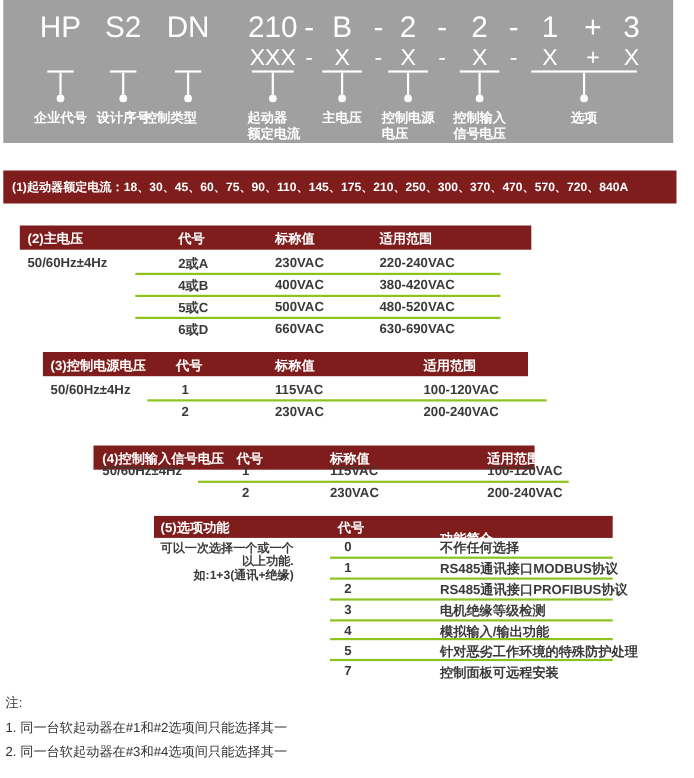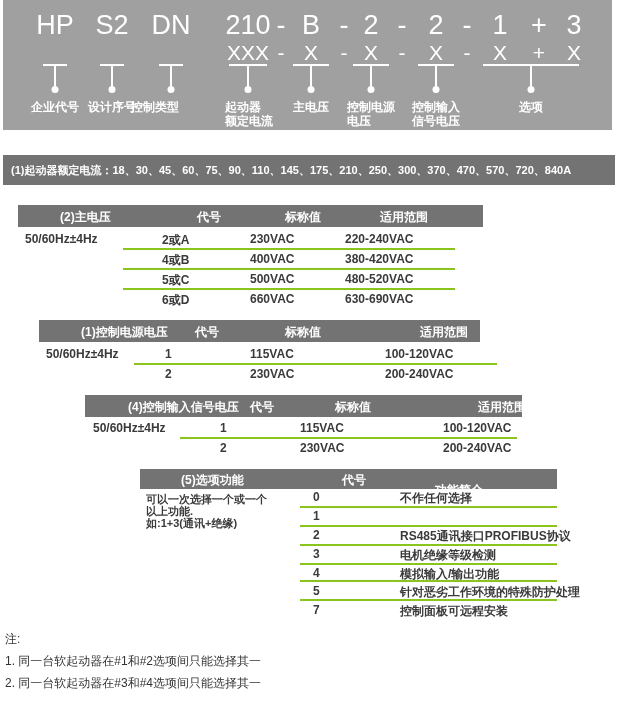--- a/index.html
+++ b/index.html
@@ -9,27 +9,27 @@
   
   #graybox{left:3px;top:0;width:609px;height:130px;background:#a0a0a0;}
   .mcode{top:11px;transform:translateX(-50%);color:#fff;font-size:27px;line-height:28px;white-space:nowrap;}
   .mmask{top:42px;transform:translateX(-50%);color:#fff;font-size:21px;line-height:22px;white-space:nowrap;}
   .ul{top:64px;height:2px;background:#fff;}
   .vl{top:66px;width:2px;height:20px;background:#fff;transform:translateX(-50%);}
   .dot{top:86px;width:7px;height:7px;border-radius:50%;background:#fff;transform:translateX(-50%);}
   .glabel{top:100px;color:#fff;font-size:12px;font-weight:bold;line-height:14px;white-space:pre-line;}
   .glabel.ctr{transform:translateX(-50%);text-align:center;}
   
-  .greenbar{background:#737373;color:#fff;}
+  .greenbar{background:#7f1d1d;color:#fff;}
   .sep{height:2px;background:#8cc41e;}
-  .hcell{position:absolute;top:4px;color:#fff;font-size:12px;font-weight:bold;white-space:nowrap;margin-left:35px;}
+  .hcell{position:absolute;top:4px;color:#fff;font-size:12px;font-weight:bold;white-space:nowrap;}
   .cell{position:absolute;color:#3a3a3a;font-size:12px;font-weight:bold;white-space:nowrap;}
   #banner{left:3px;top:155px;width:612px;height:30px;}
   #banner div{position:absolute;left:8px;top:8px;font-size:11px;font-weight:bold;white-space:nowrap;}
-  .note5{color:#3a3a3a;font-size:11px;font-weight:bold;line-height:12px;white-space:pre-line;}
+  .note5{color:#3a3a3a;font-size:11px;font-weight:bold;line-height:12px;white-space:pre-line;text-align:right;}
   .noteline{color:#333;font-size:12px;white-space:nowrap;}
 </style>
 </head>
 <body>
 
 <div id="page">
 
   <div id="graybox" class="abs">
 
     <span class="abs mcode" style="left:52px">HP</span>
@@ -120,35 +120,35 @@
   <div class="abs sep" style="left:123px;top:268px;width:332px"></div>
   <span class="cell" style="left:162px;top:272px">5或C</span>
   <span class="cell" style="left:250px;top:272px">500VAC</span>
   <span class="cell" style="left:345px;top:272px">480-520VAC</span>
   <div class="abs sep" style="left:123px;top:288px;width:332px"></div>
   <span class="cell" style="left:162px;top:292px">6或D</span>
   <span class="cell" style="left:250px;top:292px">660VAC</span>
   <span class="cell" style="left:345px;top:292px">630-690VAC</span>
 
   <div class="abs greenbar" style="left:39px;top:320px;width:441px;height:22px">
-    <span class="hcell" style="left:7px">(1)控制电源电压</span>
+    <span class="hcell" style="left:7px">(3)控制电源电压</span>
     <span class="hcell" style="left:121px">代号</span>
     <span class="hcell" style="left:211px">标称值</span>
     <span class="hcell" style="left:346px">适用范围</span>
   </div>
   <span class="cell" style="left:46px;top:347px">50/60Hz±4Hz</span>
   <span class="cell" style="left:165px;top:347px">1</span>
   <span class="cell" style="left:250px;top:347px">115VAC</span>
   <span class="cell" style="left:385px;top:347px">100-120VAC</span>
   <div class="abs sep" style="left:134px;top:363px;width:363px"></div>
   <span class="cell" style="left:165px;top:367px">2</span>
   <span class="cell" style="left:250px;top:367px">230VAC</span>
   <span class="cell" style="left:385px;top:367px">200-240VAC</span>
 
-  <div class="abs greenbar" style="left:85px;top:395px;width:437px;height:22px">
+  <div class="abs greenbar" style="left:85px;top:405px;width:401px;height:22px">
     <span class="hcell" style="left:8px">(4)控制输入信号电压</span>
     <span class="hcell" style="left:130px">代号</span>
     <span class="hcell" style="left:215px">标称值</span>
     <span class="hcell" style="left:358px">适用范围</span>
   </div>
   <span class="cell" style="left:93px;top:421px">50/60Hz±4Hz</span>
   <span class="cell" style="left:220px;top:421px">1</span>
   <span class="cell" style="left:300px;top:421px">115VAC</span>
   <span class="cell" style="left:443px;top:421px">100-120VAC</span>
   <div class="abs sep" style="left:180px;top:437px;width:337px"></div>
@@ -162,20 +162,21 @@
     <span class="hcell" style="left:260px;top:13px">功能简介</span>
   </div>
   <span class="abs note5" style="left:146px;top:493px">可以一次选择一个或一个
 以上功能.
 如:1+3(通讯+绝缘)</span>
 
   <span class="cell" style="left:313px;top:490px">0</span>
   <span class="cell" style="left:400px;top:490px">不作任何选择</span>
   <div class="abs sep" style="left:300px;top:506px;width:257px"></div>
   <span class="cell" style="left:313px;top:509px">1</span>
+  <span class="cell" style="left:400px;top:509px">RS485通讯接口MODBUS协议</span>
   <div class="abs sep" style="left:300px;top:525px;width:257px"></div>
   <span class="cell" style="left:313px;top:528px">2</span>
   <span class="cell" style="left:400px;top:528px">RS485通讯接口PROFIBUS协议</span>
   <div class="abs sep" style="left:300px;top:544px;width:257px"></div>
   <span class="cell" style="left:313px;top:547px">3</span>
   <span class="cell" style="left:400px;top:547px">电机绝缘等级检测</span>
   <div class="abs sep" style="left:300px;top:563px;width:257px"></div>
   <span class="cell" style="left:313px;top:566px">4</span>
   <span class="cell" style="left:400px;top:566px">模拟输入/输出功能</span>
   <div class="abs sep" style="left:300px;top:580px;width:257px"></div>

